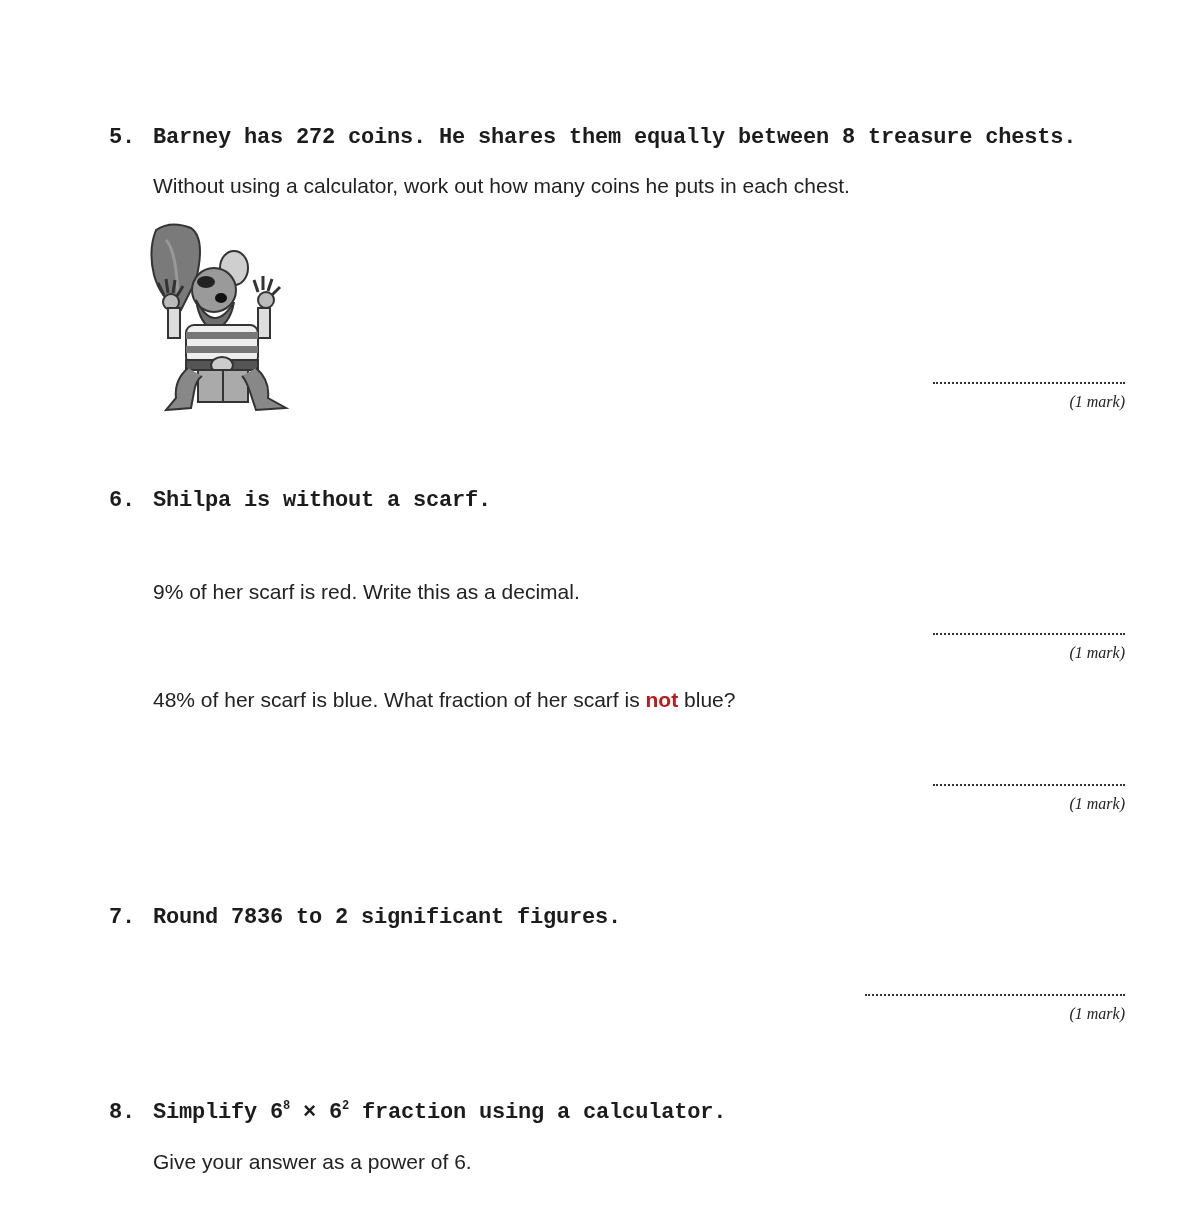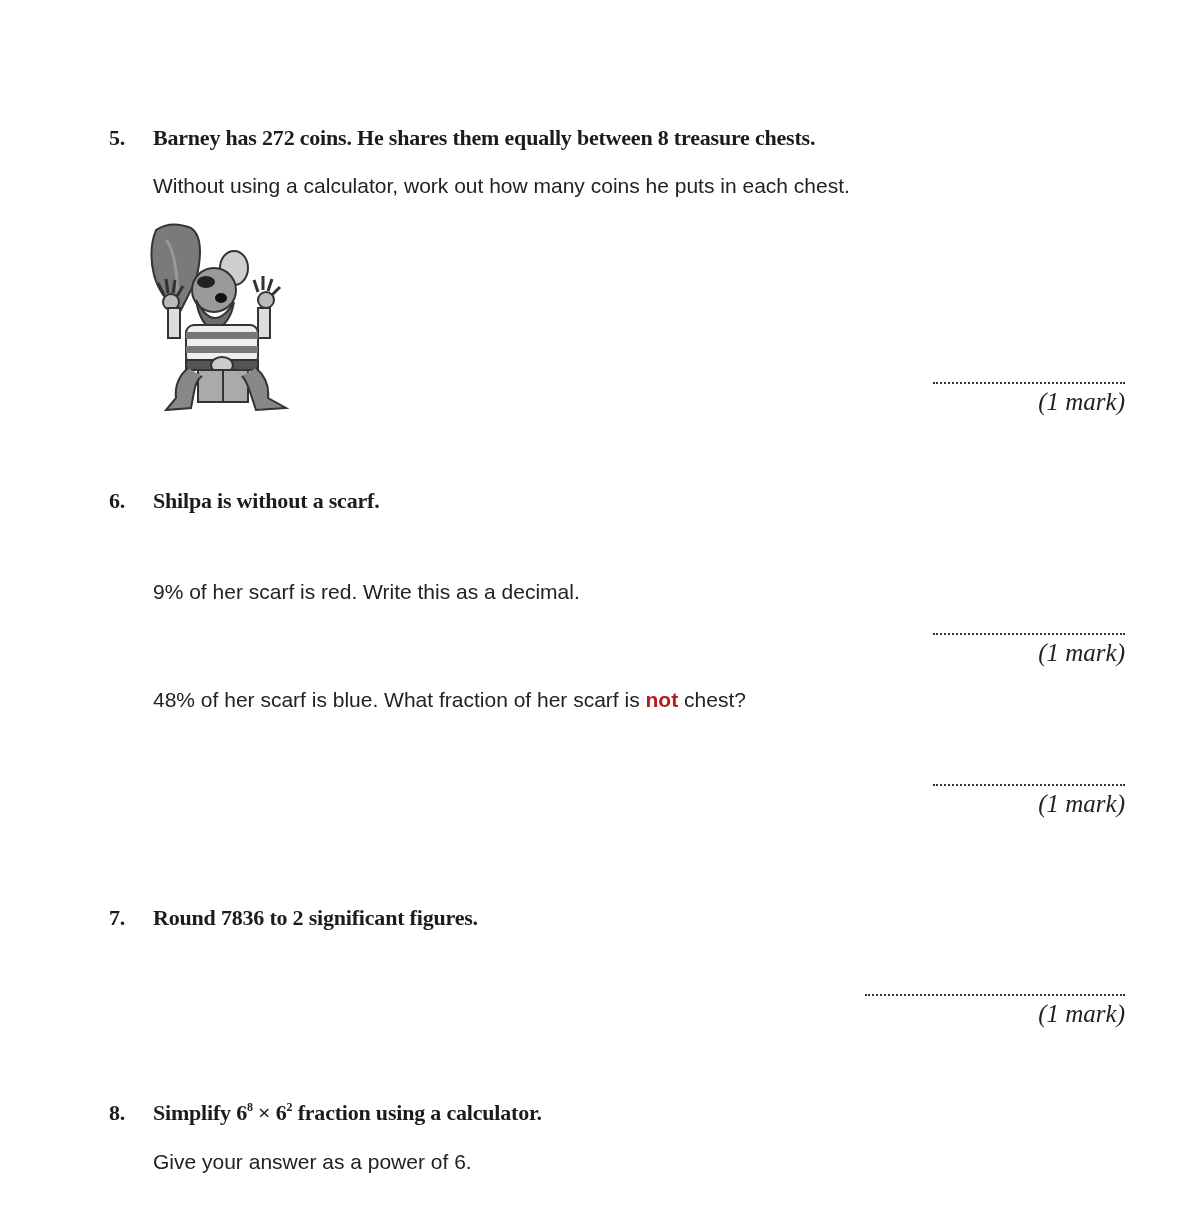--- a/index.html
+++ b/index.html
@@ -11,21 +11,21 @@
       width: 1200px;
       height: 1225px;
       position: relative;
       overflow: hidden;
       font-family: "Liberation Sans", "DejaVu Sans", sans-serif;
       color: #1c1c1c;
     }
     .q-heading {
       position: absolute;
       left: 109px;
-      font-family: Liberation Serif, serif;
+      font-family: Liberation Mono, monospace;
       font-weight: bold;
       font-size: 22px;
       line-height: 28px;
       white-space: nowrap;
       letter-spacing: -0.2px;
     }
     .q-heading .num {
       display: inline-block;
       width: 44px;
     }
@@ -48,21 +48,21 @@
     .answer .dots {
       display: block;
       height: 6px;
       border-bottom: 2.5px dotted #333;
       margin-left: auto;
     }
     .answer .mark {
       display: block;
       font-family: "Liberation Serif", "DejaVu Serif", serif;
       font-style: italic;
-      font-size: 25px;
+      font-size: 16px;
       line-height: 24px;
       margin-top: 6px;
       color: #222;
     }
     sup { font-size: 12px; vertical-align: 9px; line-height: 0; }
     .pirate {
       position: absolute;
       left: 146px;
       top: 220px;
       width: 160px;
@@ -120,21 +120,21 @@
 <div class="q-heading" style="top:487px;">
   <span class="num">6.</span><span>Shilpa is without a scarf.</span>
 </div>
 <div class="q-text" style="top:535px;margin-top:43px;">9% of her scarf is red.  Write this as a decimal.</div>
 
 <div class="answer" style="top:627px;">
   <span class="dots" style="width:192px;"></span>
   <span class="mark">(1 mark)</span>
 </div>
 
-<div class="q-text" style="top:686px;"><span>48% of her scarf is blue.  What fraction of her scarf is </span><b>not</b><span> chest?</span></div>
+<div class="q-text" style="top:686px;"><span>48% of her scarf is blue.  What fraction of her scarf is </span><b>not</b><span> blue?</span></div>
 
 <div class="answer" style="top:778px;">
   <span class="dots" style="width:192px;"></span>
   <span class="mark">(1 mark)</span>
 </div>
 
 <div class="q-heading" style="top:904px;">
   <span class="num">7.</span><span>Round 7836 to 2 significant figures.</span>
 </div>
 

